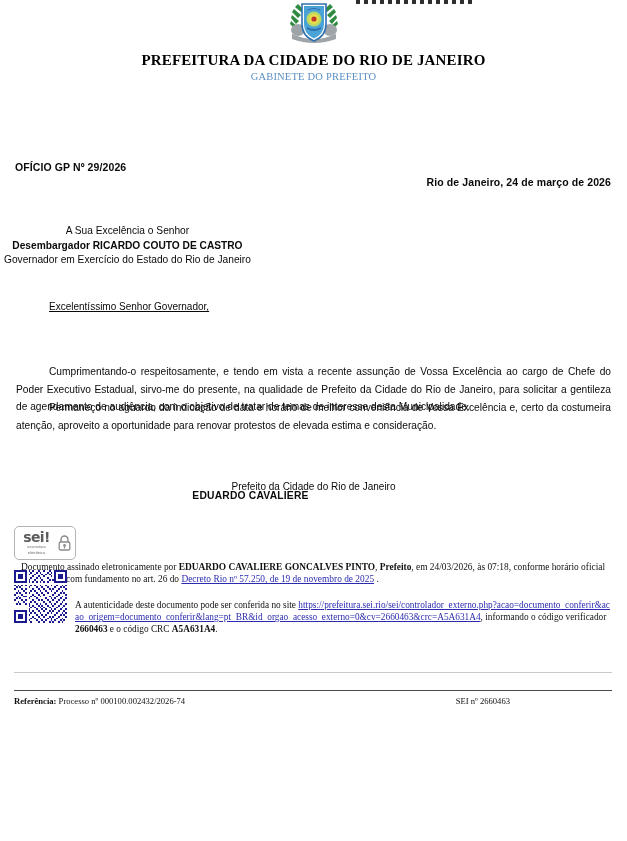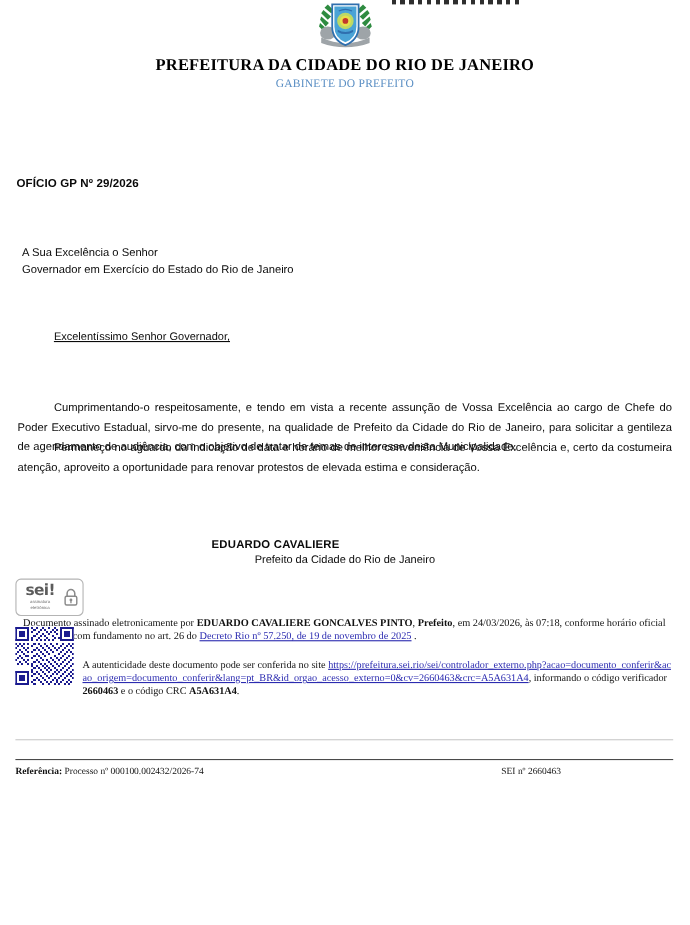--- a/index.html
+++ b/index.html
@@ -90,23 +90,24 @@
     right: 16px;
     font-size: 10.5px;
     font-weight: bold;
     letter-spacing: .1px;
   }
 
   
   .addressee {
     position: absolute;
     top: 224px;
-    left: 20px;
+    left: 4px;
     font-size: 10.2px;
     line-height: 14.5px;
+    text-align: center;
   }
   .addressee .bold { font-weight: bold; }
 
   
   .salutation {
     position: absolute;
     top: 301px;
     left: 49px;
     font-size: 10px;
     text-decoration: underline;
@@ -129,21 +130,21 @@
     top: 490px;
     left: 0;
     width: 501px;
     text-align: center;
     font-size: 10.3px;
     font-weight: bold;
     letter-spacing: .2px;
   }
   .sig-role {
     position: absolute;
-    top: 504px;
+    top: 481px;
     left: 0;
     width: 627px;
     text-align: center;
     font-size: 10px;
   }
 
   
   .sei-block {
     position: absolute;
     top: 526px;
@@ -302,23 +303,25 @@
       <circle cx="30" cy="19" r="2.6" fill="#c2392b"></circle>
       <path d="M23 27 Q30 31 37 27 L37 29 Q30 33 23 29 Z" fill="#2f6fae"></path>
       <path d="M24 10 Q30 7 36 10" stroke="#2f6fae" stroke-width="1.2" fill="none"></path>
     </svg>
   </div>
 
   <div class="org-title">PREFEITURA DA CIDADE DO RIO DE JANEIRO</div>
   <div class="org-sub">GABINETE DO PREFEITO</div>
 
   <div class="oficio-no">OFÍCIO GP Nº 29/2026</div>
+  <div class="date-line">Rio de Janeiro, 24 de março de 2026</div>
 
   <div class="addressee">
     <div>A Sua Excelência o Senhor</div>
+    <div class="bold">Desembargador RICARDO COUTO DE CASTRO</div>
     <div>Governador em Exercício do Estado do Rio de Janeiro</div>
   </div>
 
   <div class="salutation">Excelentíssimo Senhor Governador,</div>
 
   <div class="para p1">Cumprimentando-o respeitosamente, e tendo em vista a recente assunção de Vossa Excelência ao cargo de Chefe do Poder Executivo Estadual, sirvo-me do presente, na qualidade de Prefeito da Cidade do Rio de Janeiro, para solicitar a gentileza de agendamento de audiência, com o objetivo de tratar de temas de interesse desta Municipalidade.</div>
   <div class="para p2">Permaneço no aguardo da indicação de data e horário de melhor conveniência de Vossa Excelência e, certo da costumeira atenção, aproveito a oportunidade para renovar protestos de elevada estima e consideração.</div>
 
   <div class="sig-name">EDUARDO CAVALIERE</div>
   <div class="sig-role">Prefeito da Cidade do Rio de Janeiro</div>

